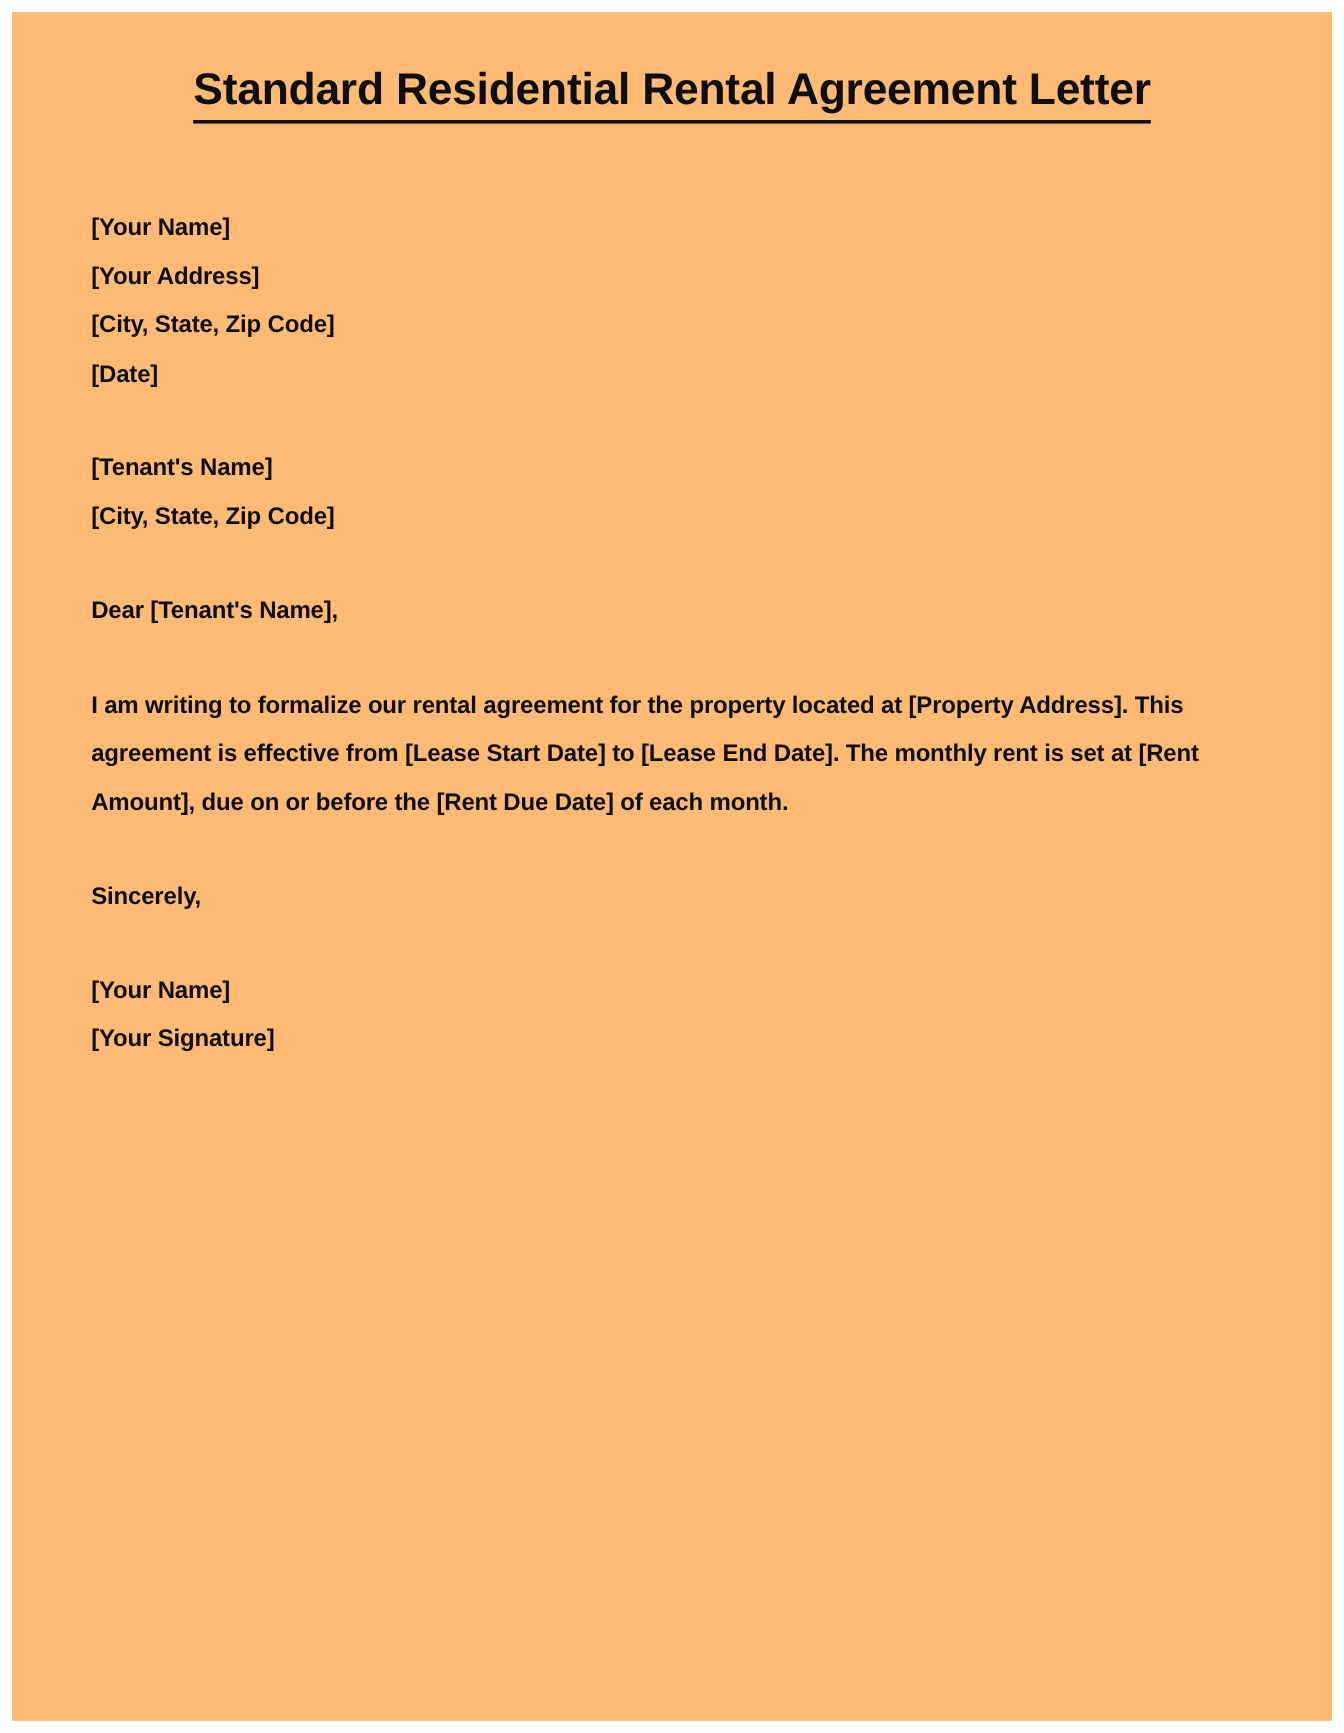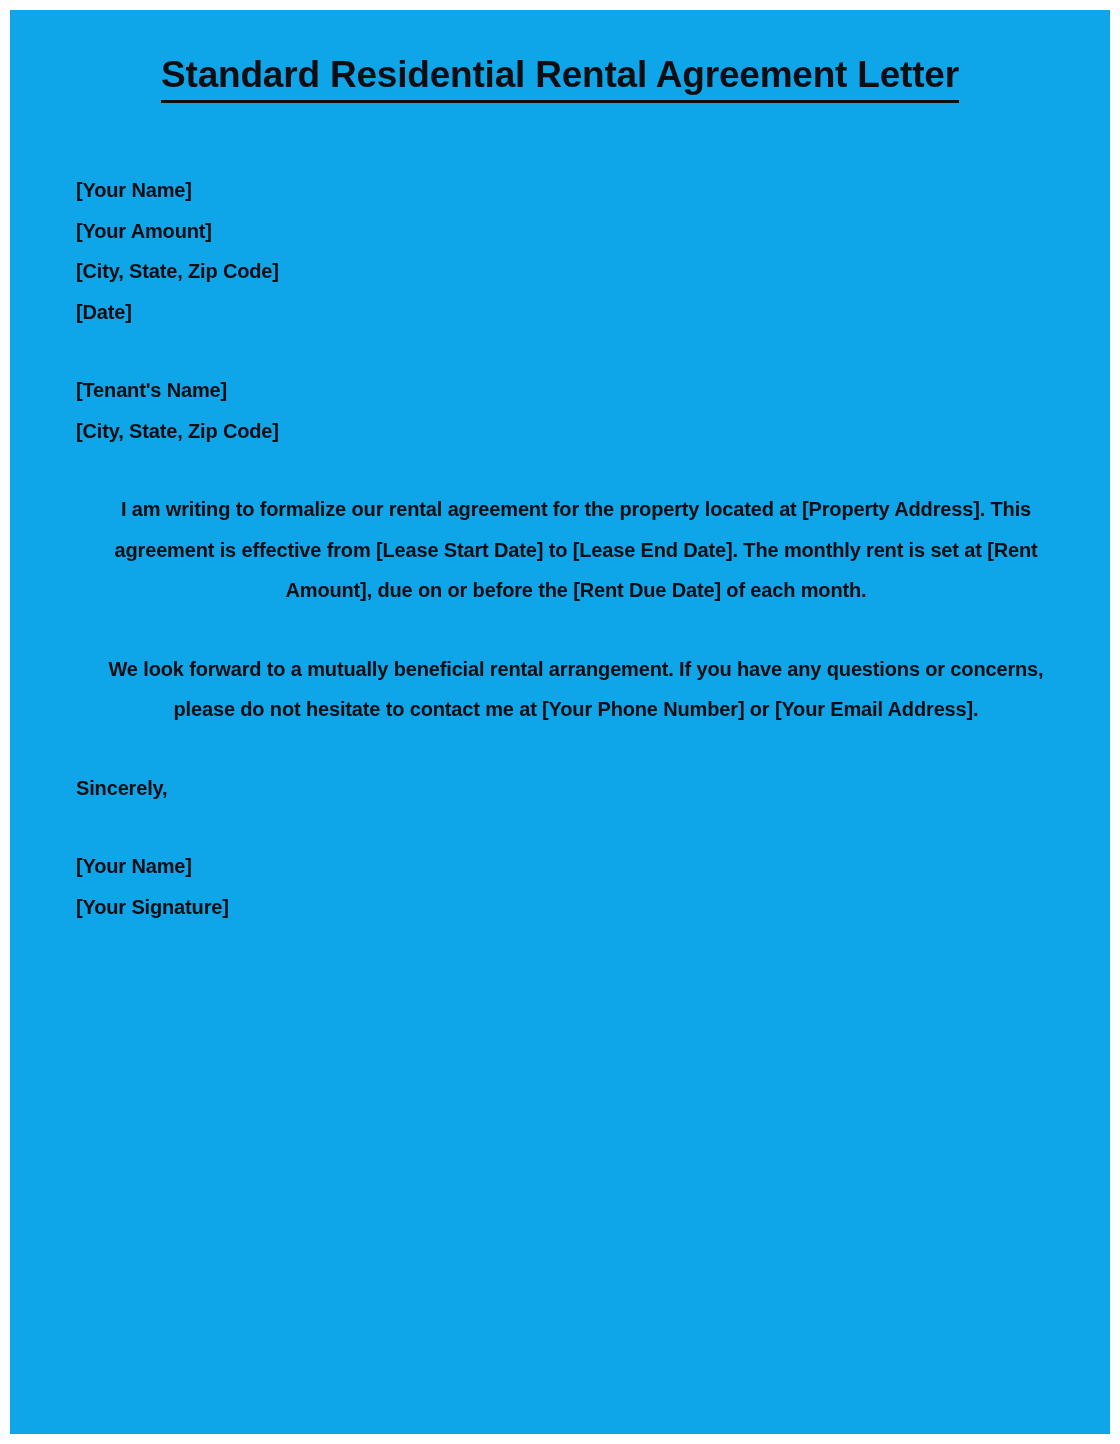--- a/index.html
+++ b/index.html
@@ -12,21 +12,21 @@
     height: 1444px;
     font-family: "Liberation Sans", sans-serif;
   }
 
   .page-sheet {
     position: absolute;
     left: 10px;
     top: 10px;
     width: 1100px;
     height: 1424px;
-    background: #0ea5e9;
+    background: #fdba74;
     box-sizing: border-box;
     overflow: hidden;
   }
 
   .doc-title {
     position: absolute;
     left: 0;
     top: 44px;
     width: 1100px;
     text-align: center;
@@ -59,55 +59,55 @@
   }
   .block:last-child {
     margin-bottom: 0;
   }
   .line {
     display: block;
     white-space: pre-wrap;
   }
   .para {
     margin: 0;
-    text-align: center;
+    text-align: left;
   }
 </style>
 </head>
 <body>
 
 <div class="page-sheet">
 
   <div class="doc-title">
     <span class="title-text">Standard Residential Rental Agreement Letter</span>
   </div>
 
   <div class="letter-body">
 
     <div class="block">
       <span class="line">[Your Name]</span>
-      <span class="line">[Your Amount]</span>
+      <span class="line">[Your Address]</span>
       <span class="line">[City, State, Zip Code]</span>
       <span class="line">[Date]</span>
     </div>
 
     <div class="block">
       <span class="line">[Tenant's Name]</span>
       <span class="line">[City, State, Zip Code]</span>
     </div>
 
+    <div class="block">
+      <span class="line">Dear [Tenant's Name],</span>
+    </div>
 
     <div class="block">
       <p class="para">I am writing to formalize our rental agreement for the property located at [Property Address]. This agreement is effective from [Lease Start Date] to [Lease End Date]. The monthly rent is set at [Rent Amount], due on or before the [Rent Due Date] of each month.</p>
     </div>
 
 
-    <div class="block">
-      <p class="para">We look forward to a mutually beneficial rental arrangement. If you have any questions or concerns, please do not hesitate to contact me at [Your Phone Number] or [Your Email Address].</p>
-    </div>
 
     <div class="block">
       <span class="line">Sincerely,</span>
     </div>
 
     <div class="block">
       <span class="line">[Your Name]</span>
       <span class="line">[Your Signature]</span>
     </div>
 

